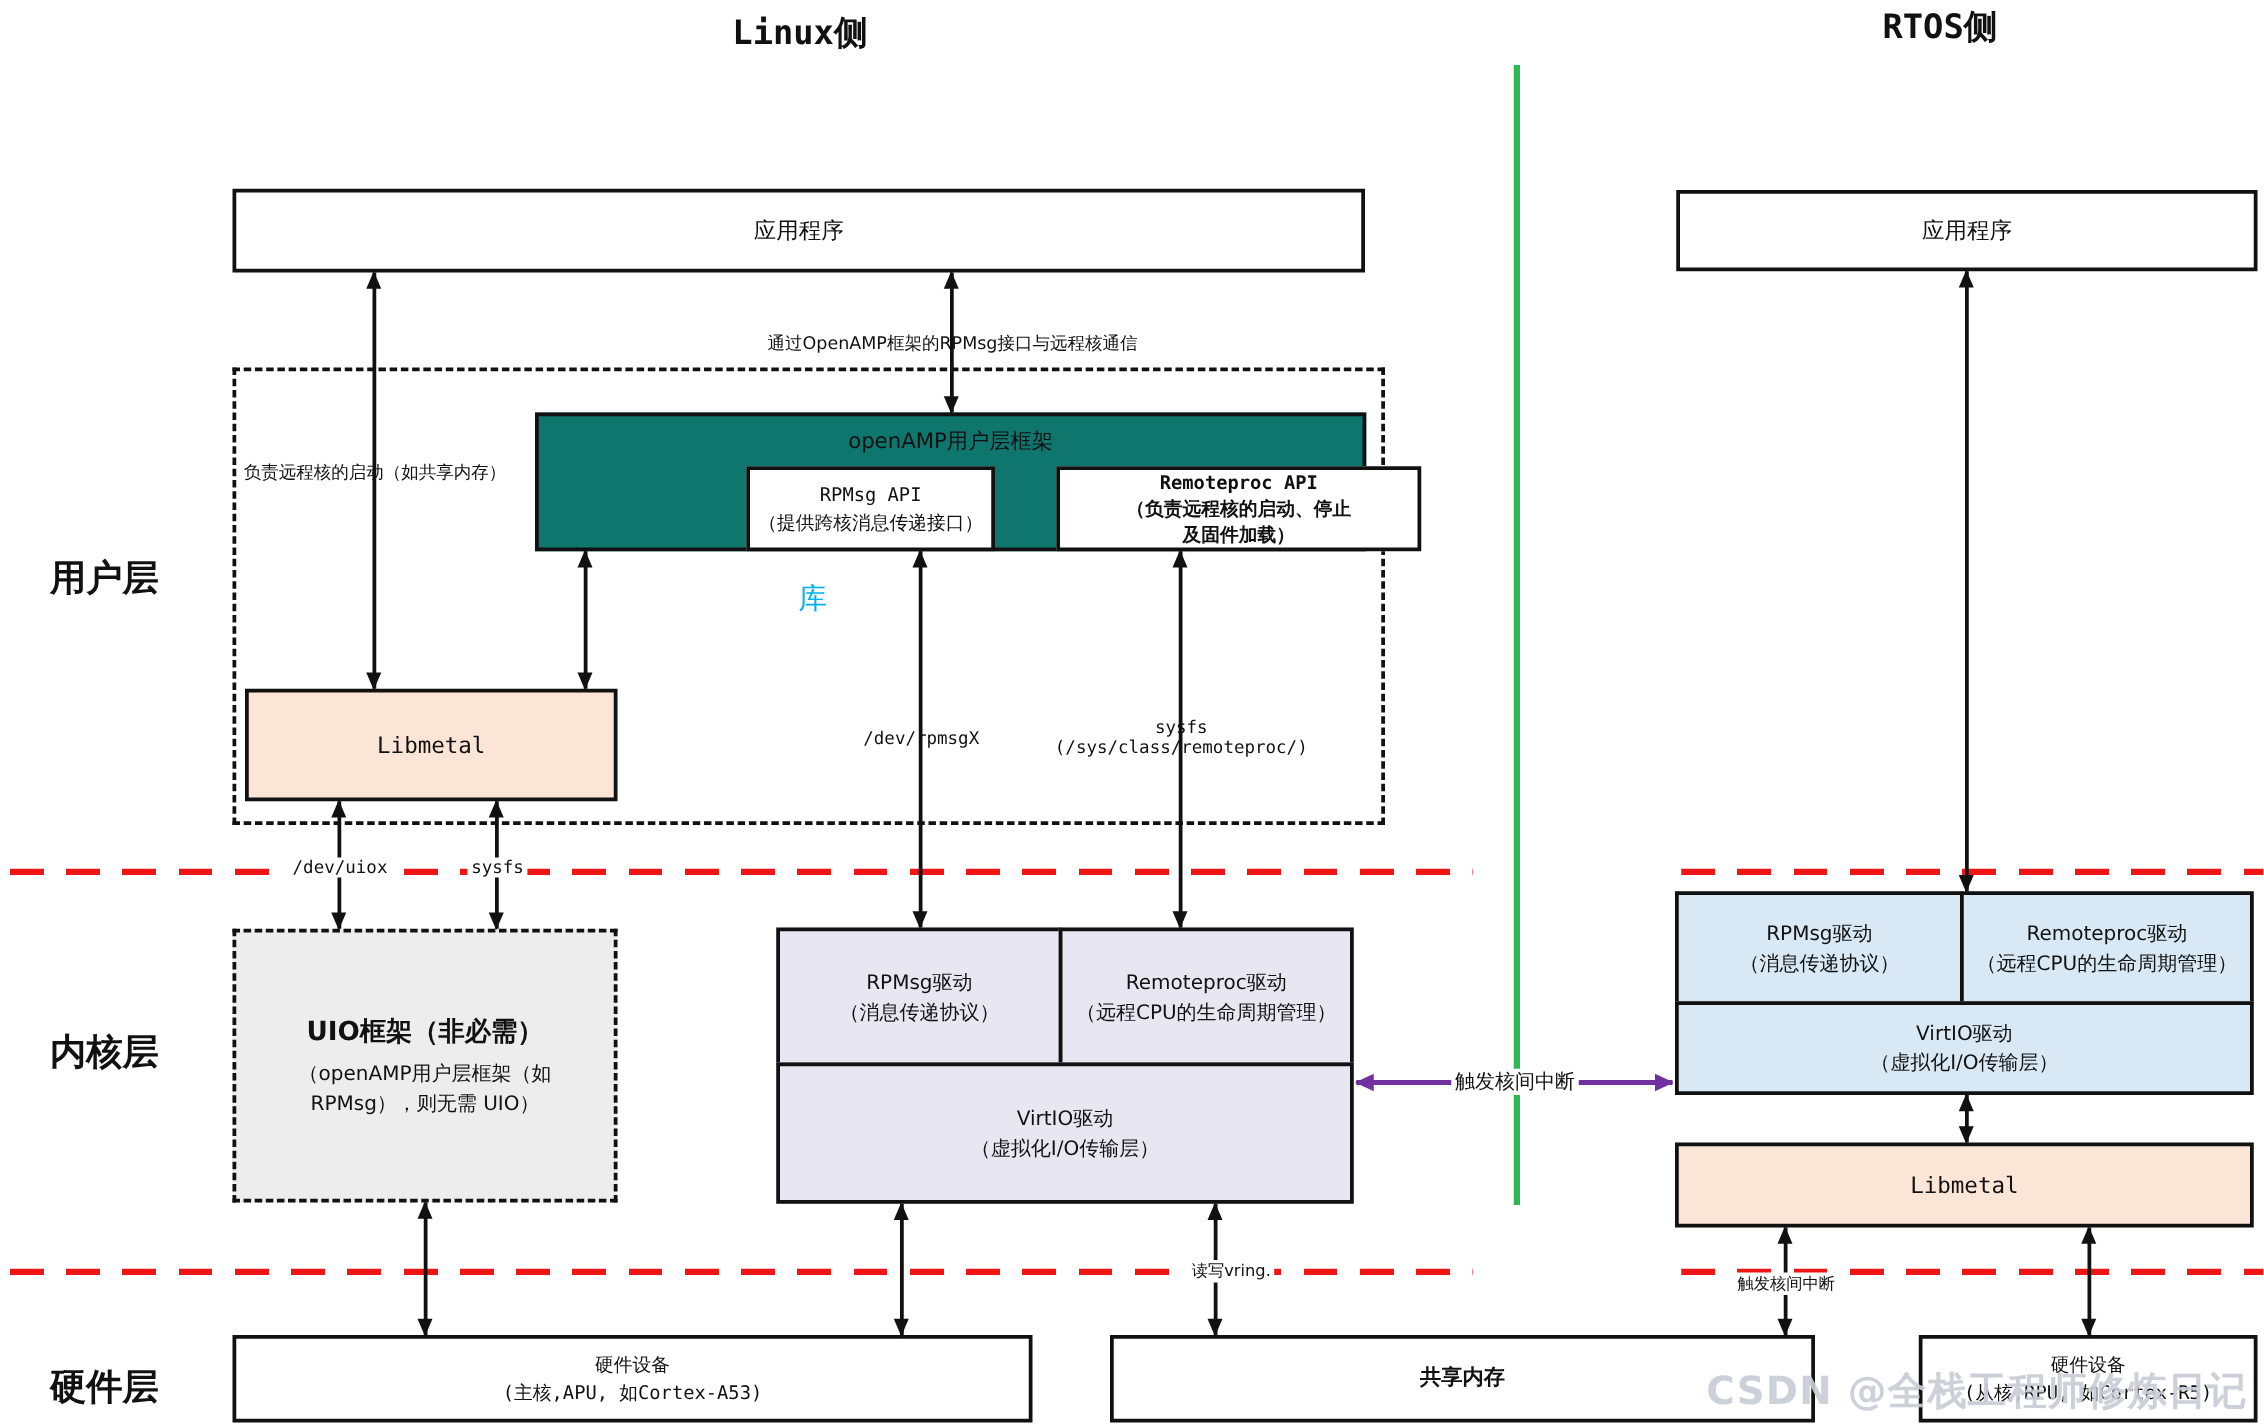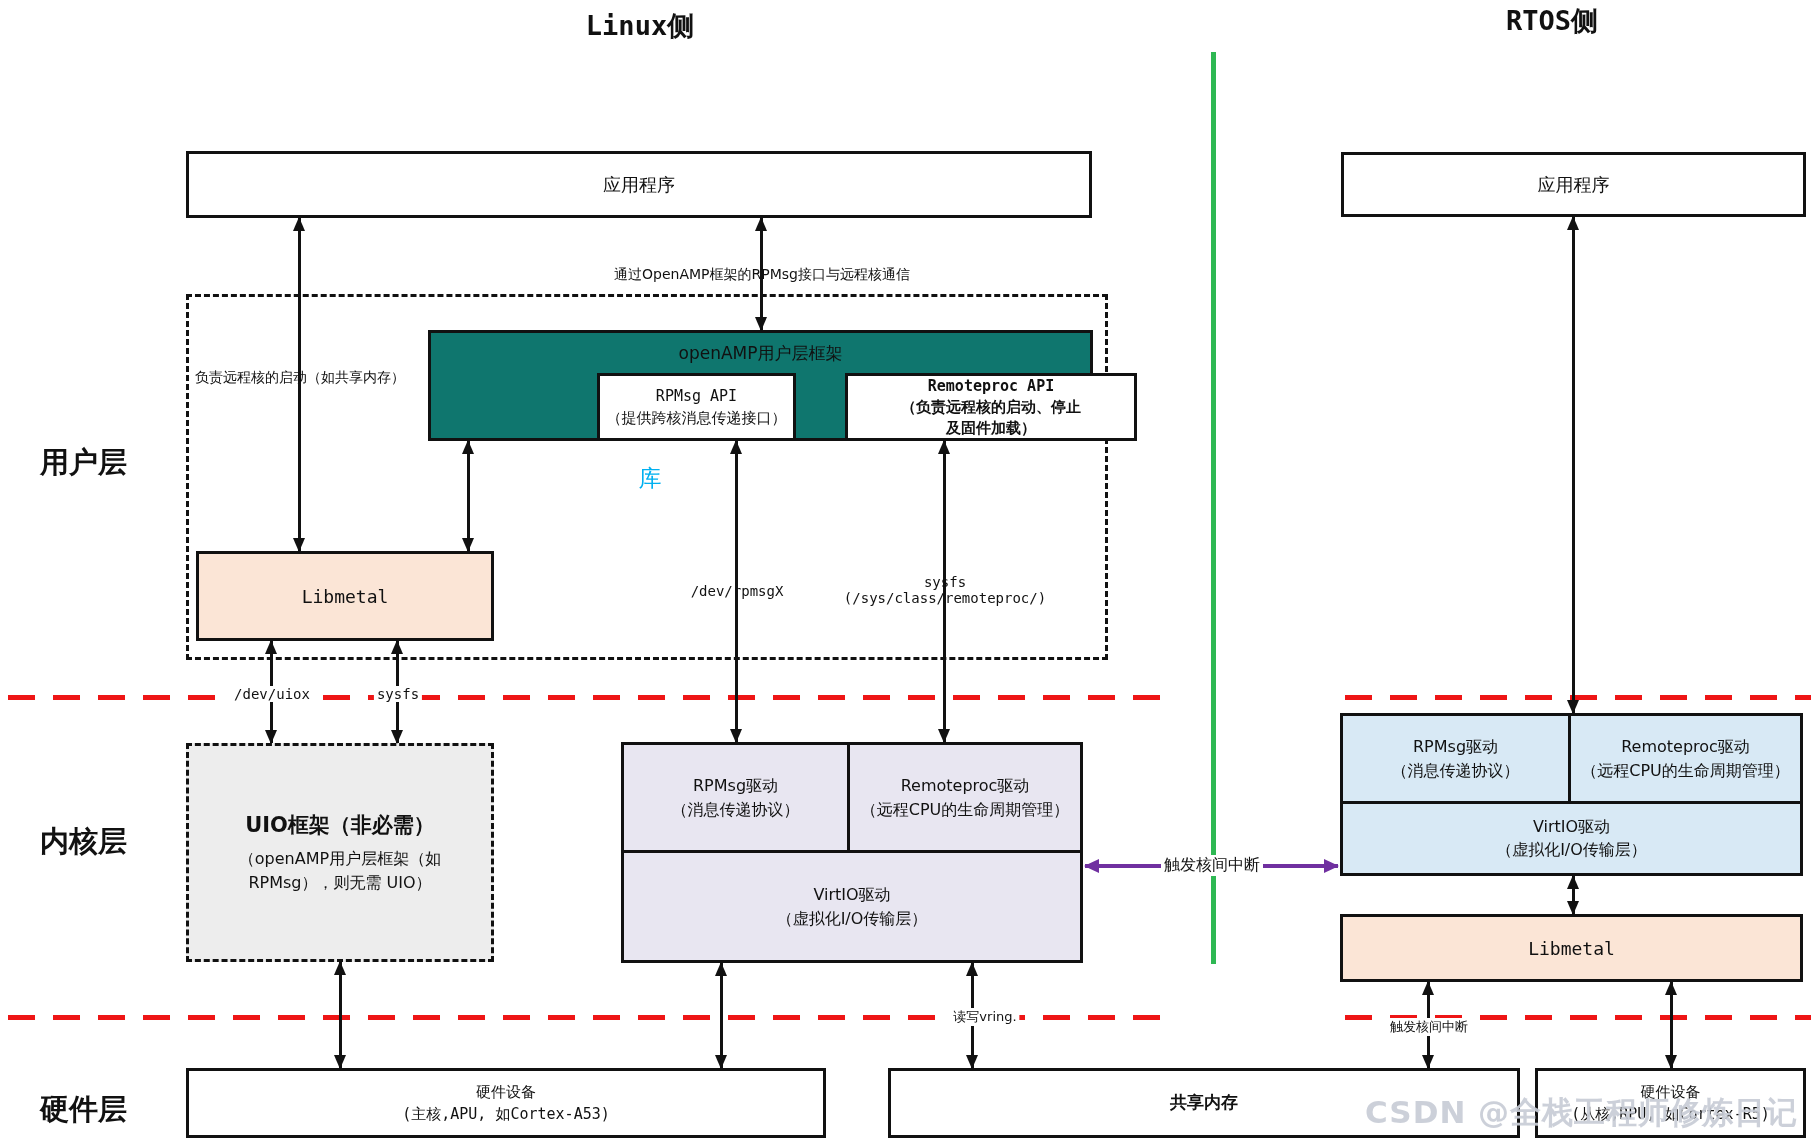--- a/index.html
+++ b/index.html
@@ -121,21 +121,21 @@
   <div class="box" style="left:621px;top:850px;width:462px;height:113px;background:#e8e6f1;font-size:16px;">
     <div class="ln">VirtIO驱动</div>
     <div class="ln">（虚拟化I/O传输层）</div>
   </div>
 
   <div class="box" style="left:186px;top:1068px;width:640px;height:70px;font-size:15px;">
     <div class="ln">硬件设备</div>
     <div class="ln mono">(主核,APU, 如Cortex-A53)</div>
   </div>
 
-  <div class="box" style="left:888px;top:1068px;width:632px;height:70px;font-size:17px;font-weight:600;">
+  <div class="box" style="left:888px;top:1068px;width:564px;height:70px;font-size:17px;font-weight:600;">
     <div class="ln">共享内存</div>
   </div>
 
   <div class="box" style="left:1341px;top:152px;width:465px;height:65px;font-size:18px;">
     <div class="ln">应用程序</div>
   </div>
 
   <div class="box" style="left:1340px;top:713px;width:231px;height:91px;background:#d8e9f5;font-size:16px;">
     <div class="ln">RPMsg驱动</div>
     <div class="ln">（消息传递协议）</div>

